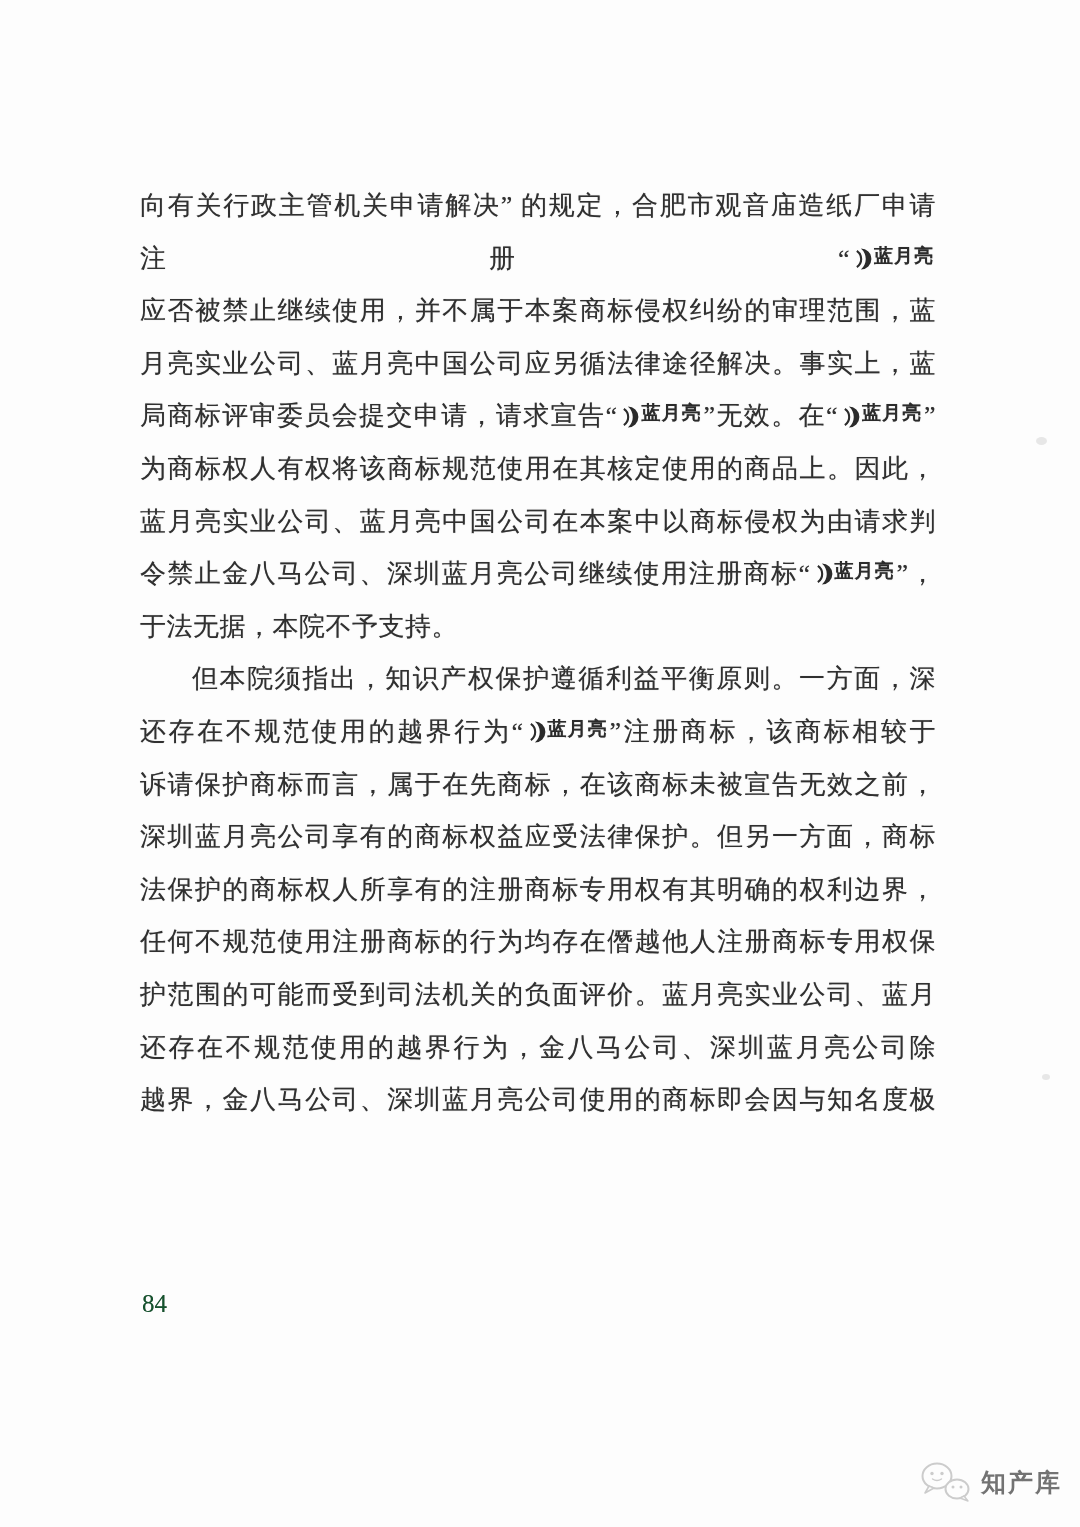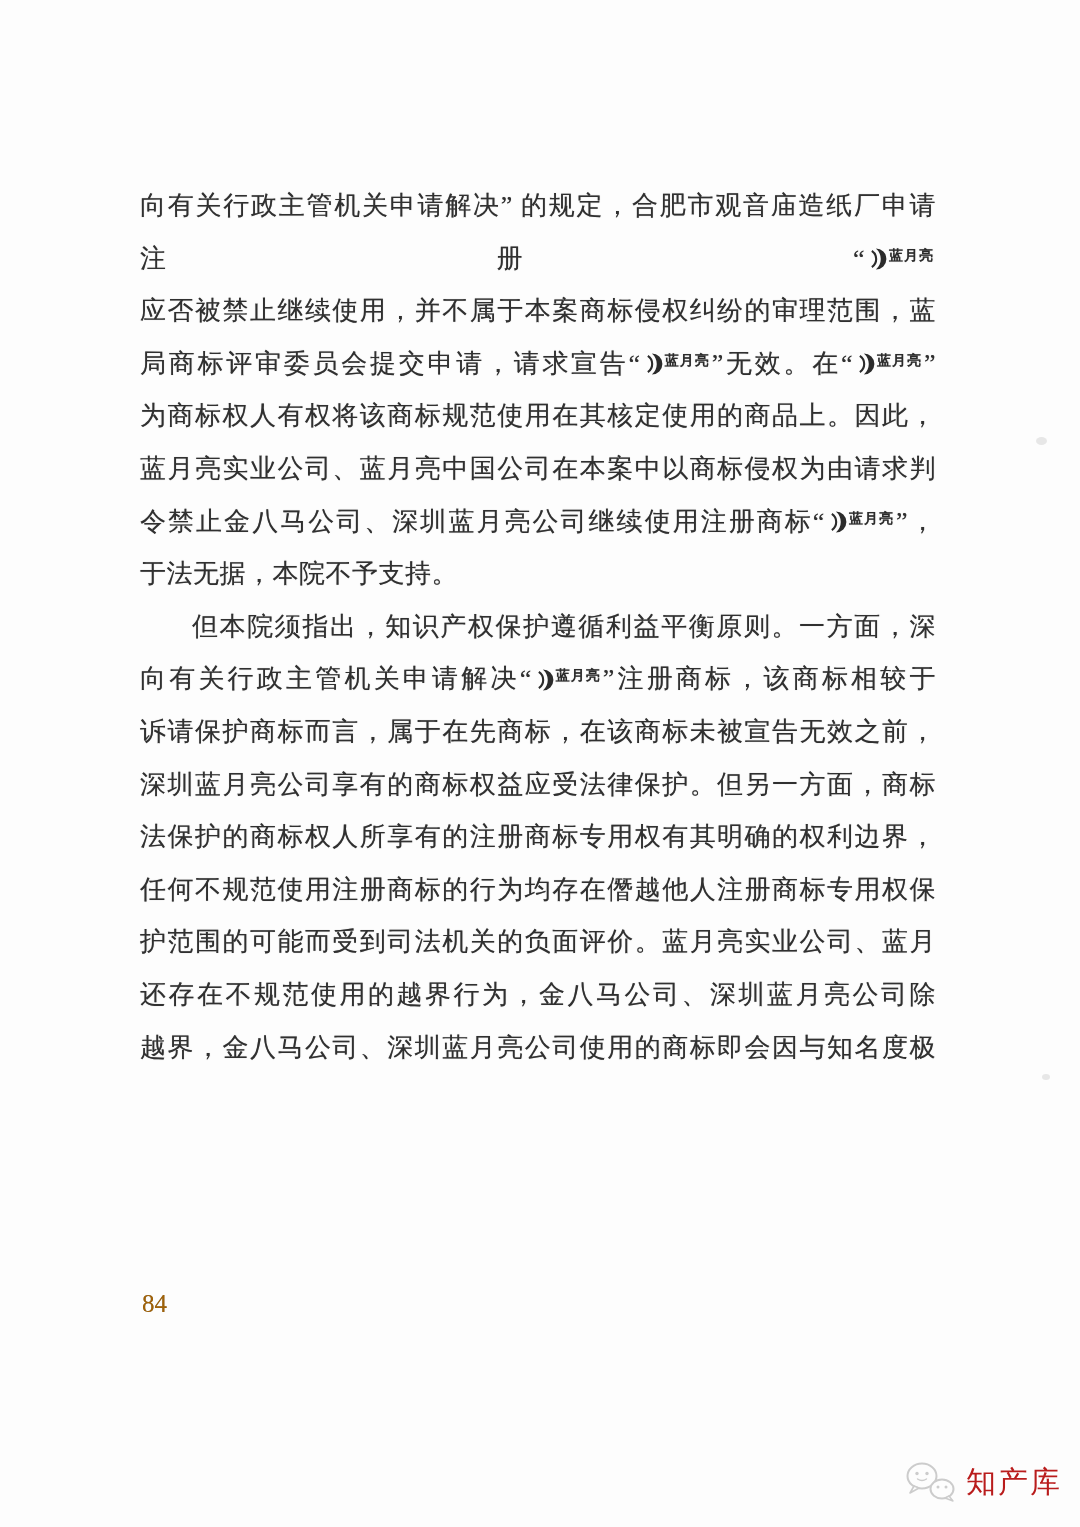--- a/index.html
+++ b/index.html
@@ -32,48 +32,48 @@
   .line.no-fill { text-align-last: left; }
   
   .tm {
     display: inline-flex;
     align-items: center;
     vertical-align: -5px;
     margin: 0 2px;
   }
   .tm svg { width: 21px; height: 26px; display: block; }
   .tm .tm-label {
-    font-size: 14px;
+    font-size: 19px;
     font-weight: 700;
     letter-spacing: 1px;
     margin-left: 1px;
     transform: translateY(-3px);
     color: #2b2b2b;
     font-family: "Liberation Serif", serif;
   }
   .page-number {
     position: absolute;
     left: 142px;
     top: 1290px;
     font-size: 25px;
-    color: #a16207;
+    color: #14532d;
     text-shadow: 0 0 0.6px rgba(60,60,60,0.5);
   }
   .watermark {
     position: absolute;
     right: 18px;
     bottom: 24px;
     display: flex;
     align-items: center;
     gap: 7px;
   }
   .watermark-text {
-    font-size: 30px;
-    font-weight: 400;
-    color: #b91c1c;
+    font-size: 25px;
+    font-weight: 700;
+    color: #737373;
     letter-spacing: 2px;
     font-family: "Liberation Sans", "DejaVu Sans", sans-serif;
     text-shadow: 1px 1px 0 #ffffff;
   }
   .artifact {
     position: absolute;
     background: #e7e7e7;
     border-radius: 50%;
   }
   .artifact.a1 { left: 1036px; top: 437px; width: 11px; height: 8px; }
@@ -88,20 +88,21 @@
 
   <div class="line"><span>向有关行政主管机关申请解决” 的规定，合肥市观音庙造纸厂申请</span></div>
       <div class="line"><span>注册“</span><span class="tm">
           <svg viewBox="0 0 26 28" aria-hidden="true">
       <path d="M11 1 A13 13 0 1 1 11 27 A17 17 0 0 0 11 1 Z" fill="#2b2b2b"></path>
       <path d="M6 4 A12 12 0 0 1 6 24" fill="none" stroke="#2b2b2b" stroke-width="2.6"></path>
     </svg>
           <span class="tm-label">蓝月亮</span>
         </span></div>
       <div class="line"><span>应否被禁止继续使用，并不属于本案商标侵权纠纷的审理范围，蓝</span></div>
+      <div class="line"><span>月亮实业公司、蓝月亮中国公司应另循法律途径解决。事实上，蓝</span></div>
       <div class="line"><span>局商标评审委员会提交申请，请求宣告“</span><span class="tm">
           <svg viewBox="0 0 26 28" aria-hidden="true">
       <path d="M11 1 A13 13 0 1 1 11 27 A17 17 0 0 0 11 1 Z" fill="#2b2b2b"></path>
       <path d="M6 4 A12 12 0 0 1 6 24" fill="none" stroke="#2b2b2b" stroke-width="2.6"></path>
     </svg>
           <span class="tm-label">蓝月亮</span>
         </span><span>”无效。在“</span><span class="tm">
           <svg viewBox="0 0 26 28" aria-hidden="true">
       <path d="M11 1 A13 13 0 1 1 11 27 A17 17 0 0 0 11 1 Z" fill="#2b2b2b"></path>
       <path d="M6 4 A12 12 0 0 1 6 24" fill="none" stroke="#2b2b2b" stroke-width="2.6"></path>
@@ -112,21 +113,21 @@
       <div class="line"><span>蓝月亮实业公司、蓝月亮中国公司在本案中以商标侵权为由请求判</span></div>
       <div class="line"><span>令禁止金八马公司、深圳蓝月亮公司继续使用注册商标“</span><span class="tm">
           <svg viewBox="0 0 26 28" aria-hidden="true">
       <path d="M11 1 A13 13 0 1 1 11 27 A17 17 0 0 0 11 1 Z" fill="#2b2b2b"></path>
       <path d="M6 4 A12 12 0 0 1 6 24" fill="none" stroke="#2b2b2b" stroke-width="2.6"></path>
     </svg>
           <span class="tm-label">蓝月亮</span>
         </span><span>”，</span></div>
       <div class="line no-fill"><span>于法无据，本院不予支持。</span></div>
       <div class="line" style="padding-left: 52px;"><span>但本院须指出，知识产权保护遵循利益平衡原则。一方面，深</span></div>
-      <div class="line"><span>向有关行政主管机关申请解决“</span><span class="tm">
+      <div class="line"><span>还存在不规范使用的越界行为“</span><span class="tm">
           <svg viewBox="0 0 26 28" aria-hidden="true">
       <path d="M11 1 A13 13 0 1 1 11 27 A17 17 0 0 0 11 1 Z" fill="#2b2b2b"></path>
       <path d="M6 4 A12 12 0 0 1 6 24" fill="none" stroke="#2b2b2b" stroke-width="2.6"></path>
     </svg>
           <span class="tm-label">蓝月亮</span>
         </span><span>”注册商标，该商标相较于</span></div>
       <div class="line"><span>诉请保护商标而言，属于在先商标，在该商标未被宣告无效之前，</span></div>
       <div class="line"><span>深圳蓝月亮公司享有的商标权益应受法律保护。但另一方面，商标</span></div>
       <div class="line"><span>法保护的商标权人所享有的注册商标专用权有其明确的权利边界，</span></div>
       <div class="line"><span>任何不规范使用注册商标的行为均存在僭越他人注册商标专用权保</span></div>

